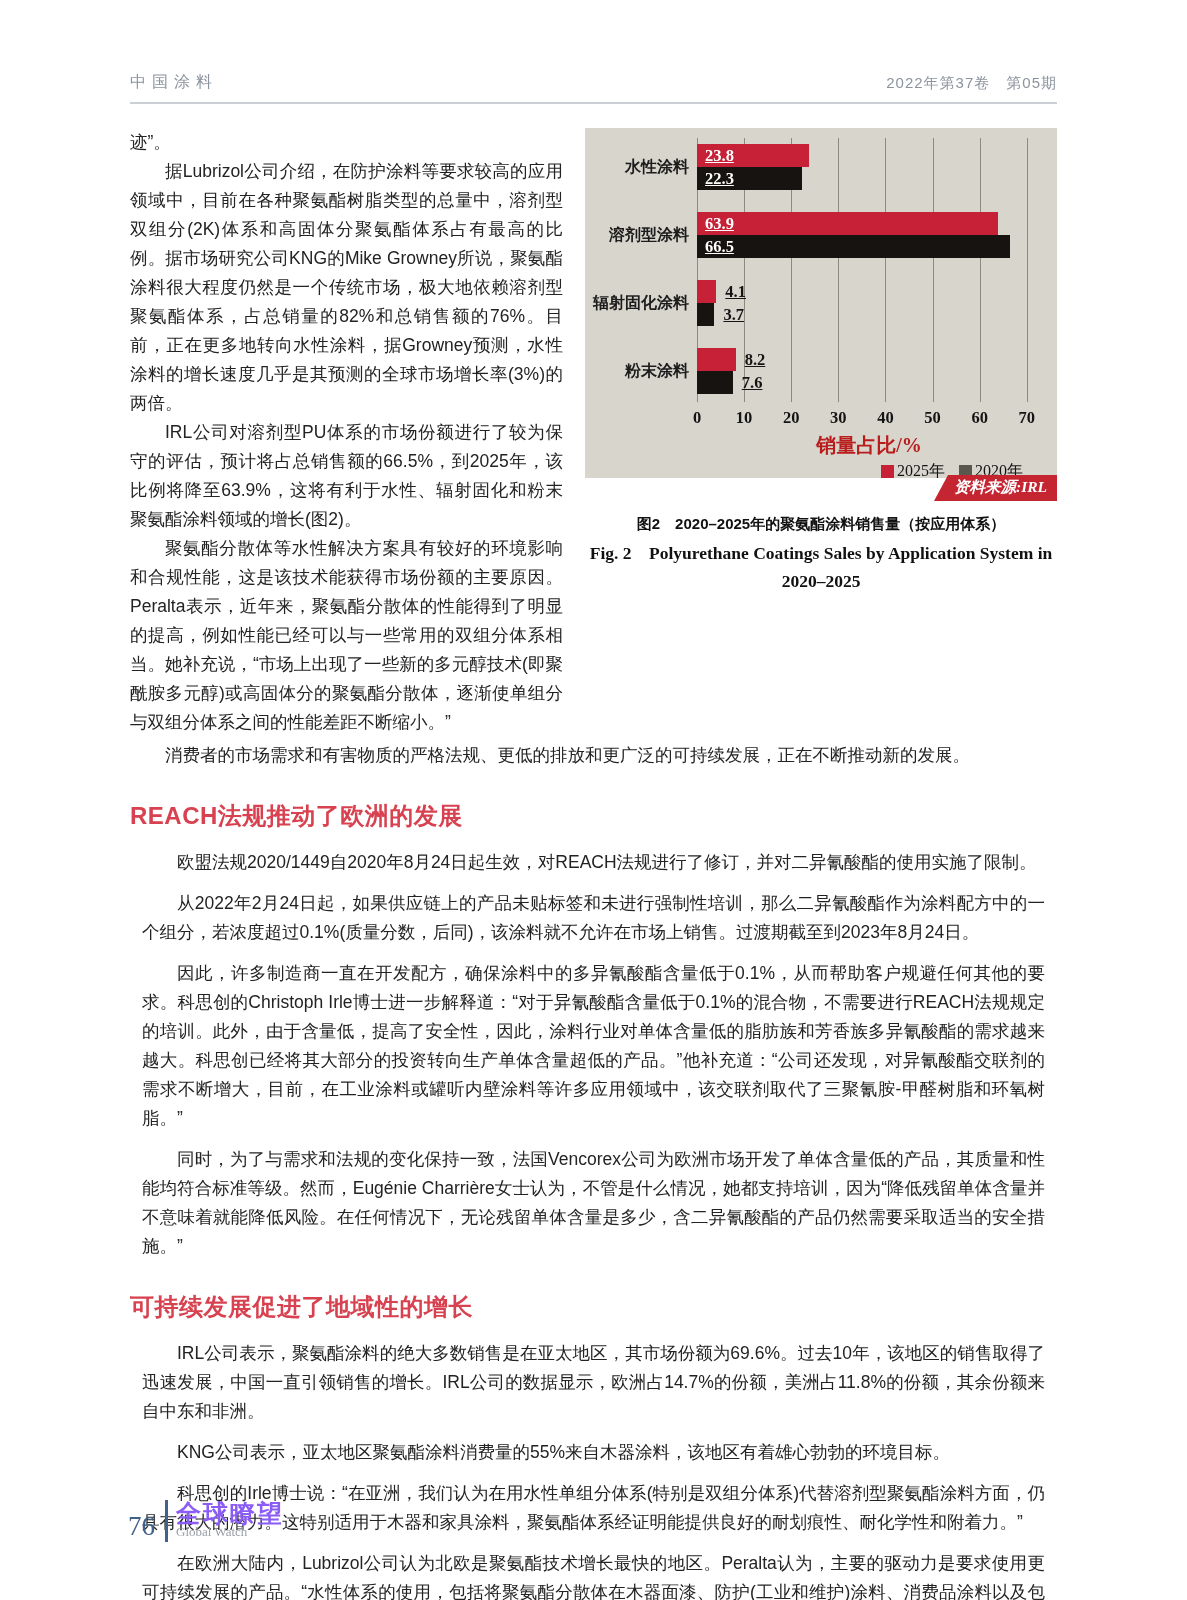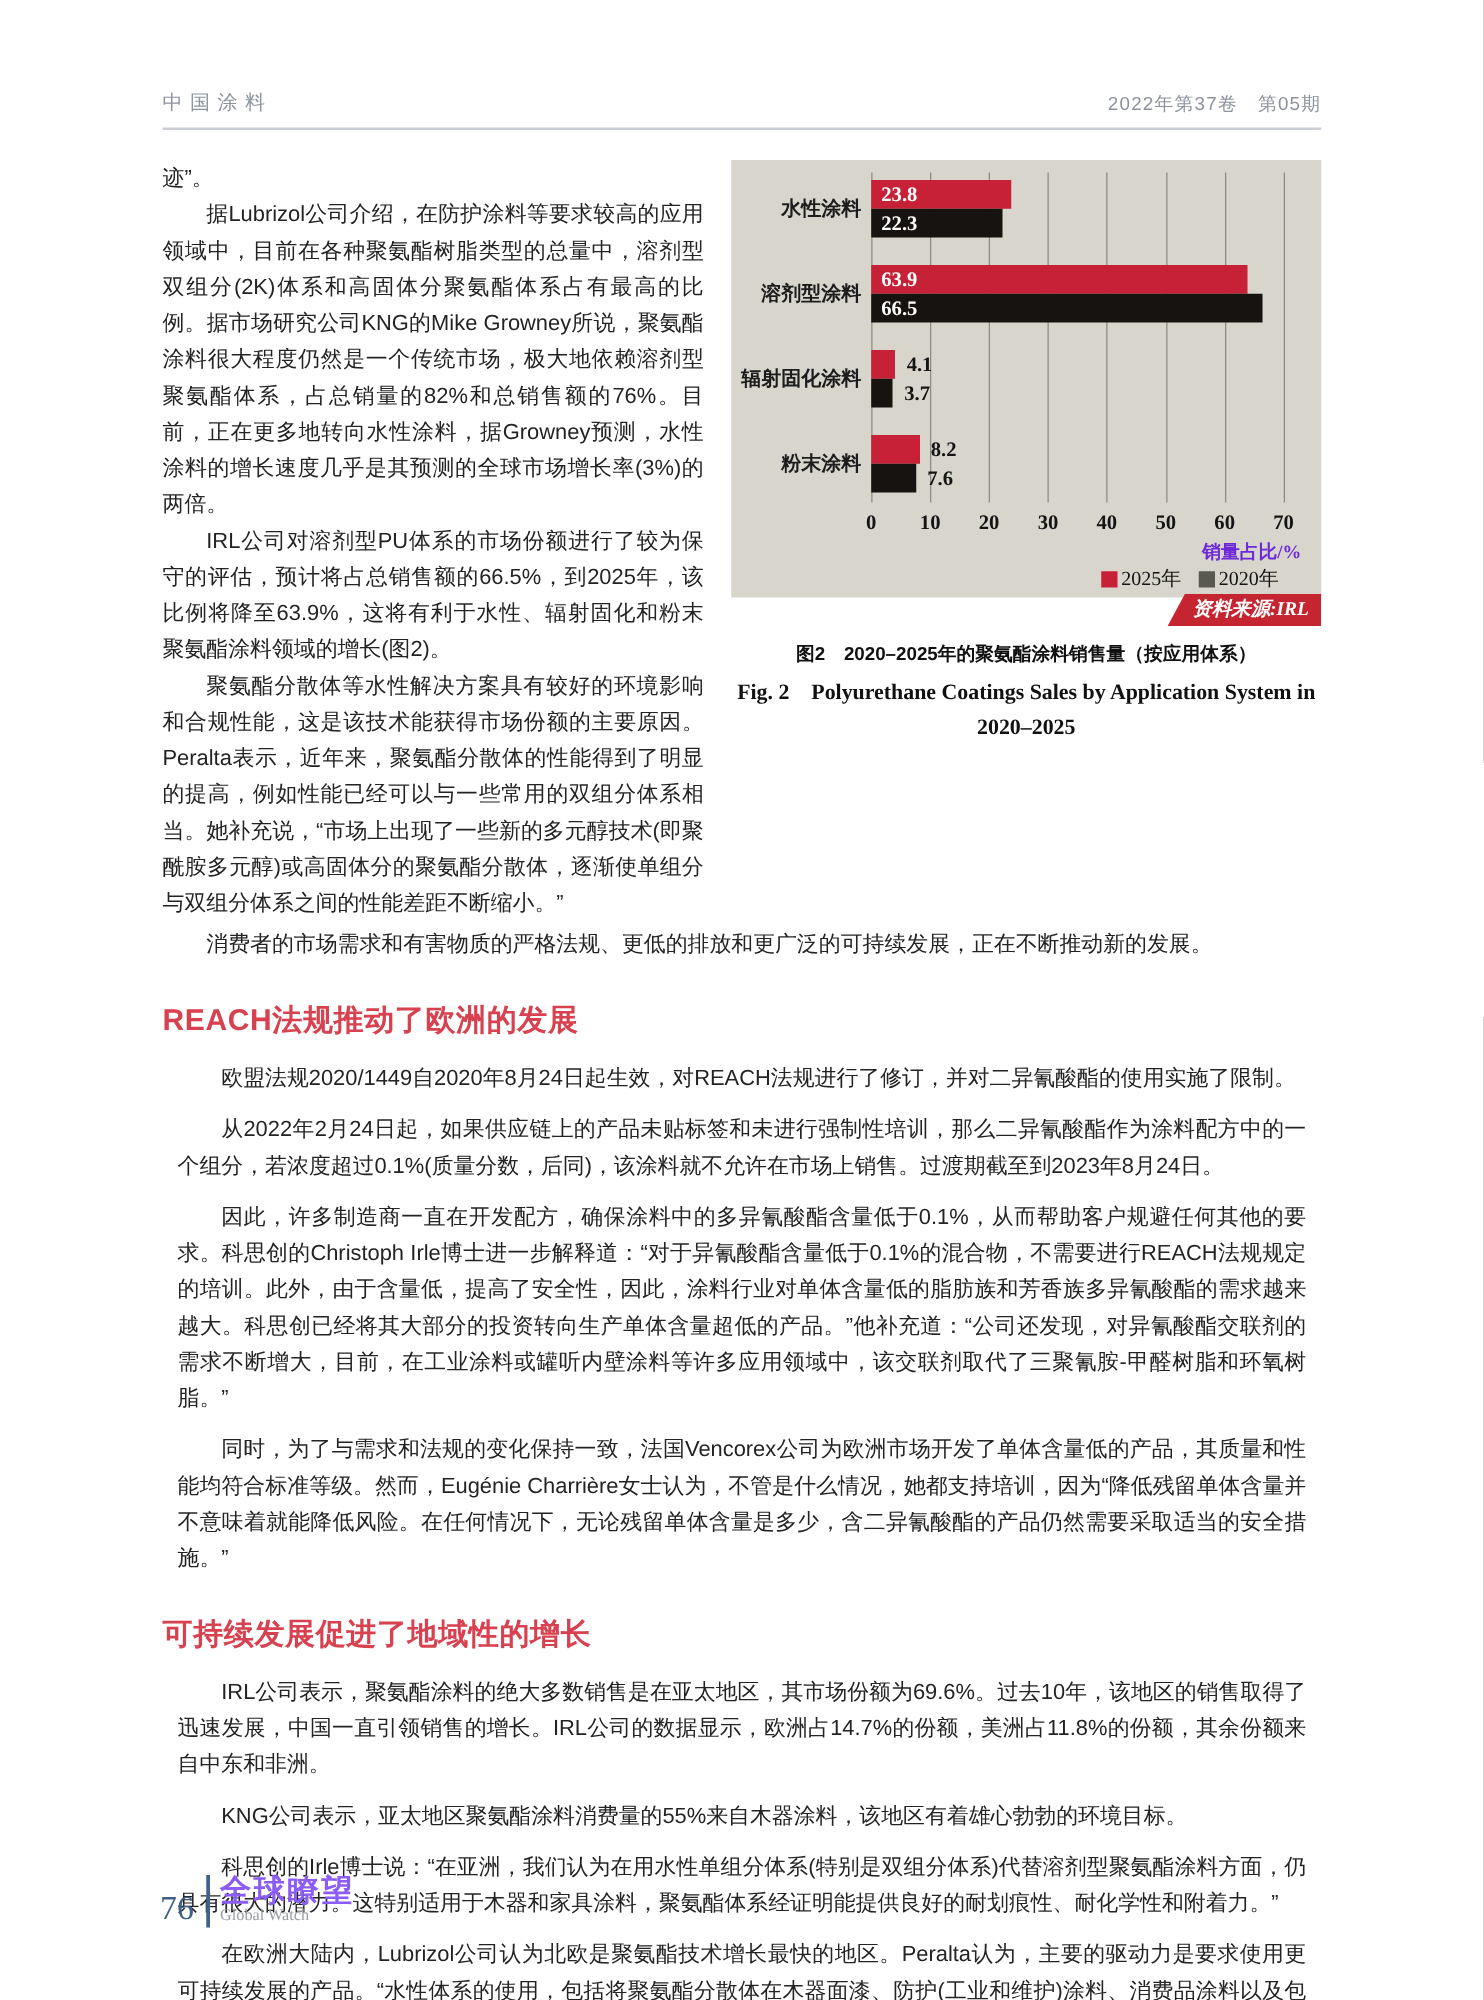--- a/index.html
+++ b/index.html
@@ -23,28 +23,28 @@
   .grid-layer{position:absolute;left:104px;right:8px;top:-6px;bottom:-8px;}
   .gridline{position:absolute;top:0;bottom:0;width:1px;background:#8d8a80;}
   .crow{display:flex;position:relative;z-index:1;margin-bottom:22px;}
   .crow:last-child{margin-bottom:0;}
   .crow-label{width:96px;padding-right:8px;text-align:right;align-self:center;
               font-family:"Liberation Serif",serif;font-weight:bold;font-size:16px;color:#1c1c1c;white-space:nowrap;}
   .crow-bars{flex:1;margin-right:8px;}
   .bar-line{position:relative;height:23px;}
   .bar-fill{height:100%;}
   .bar-val{position:absolute;top:50%;transform:translateY(-50%);
-           font-family:"Liberation Serif",serif;font-weight:bold;font-size:16.5px;}
+           font-family:"Liberation Serif",serif;font-weight:bold;font-size:16.5px;text-decoration:underline;}
   .bar-val.inside{left:8px;color:#ffffff;}
   .bar-val.outside{color:#141414;}
   .tickrow{position:relative;height:30px;margin:8px 8px 0 104px;}
   .tick{position:absolute;top:6px;transform:translateX(-50%);
         font-family:"Liberation Serif",serif;font-weight:bold;font-size:16.5px;color:#141414;}
-  .xlabel{margin-left:104px;margin-right:8px;text-align:right;
-          font-family:"Liberation Serif",serif;font-weight:bold;font-size:15px;color:#6d28d9;}
+  .xlabel{margin-left:104px;margin-right:8px;text-align:center;
+          font-family:"Liberation Serif",serif;font-weight:bold;font-size:20px;color:#b91c1c;}
   .legend{display:flex;justify-content:flex-end;align-items:center;gap:14px;margin:2px 26px 0 104px;}
   .legend-item{display:flex;align-items:center;gap:3px;
                font-family:"Liberation Serif",serif;font-size:16px;color:#141414;}
   .legend-swatch{width:13px;height:13px;display:inline-block;}
   .ribbon-row{display:flex;justify-content:flex-end;margin-top:-3px;}
   .ribbon{background:#c42531;color:#fff;font-family:"Liberation Serif",serif;font-style:italic;
           font-weight:bold;font-size:15.5px;padding:2px 10px 3px 20px;
           clip-path:polygon(14px 0,100% 0,100% 100%,0 100%);}
   .fig-caption{text-align:center;margin-top:8px;}
   .fig-caption .cn{font-size:15px;font-weight:bold;color:#111;line-height:30px;}

